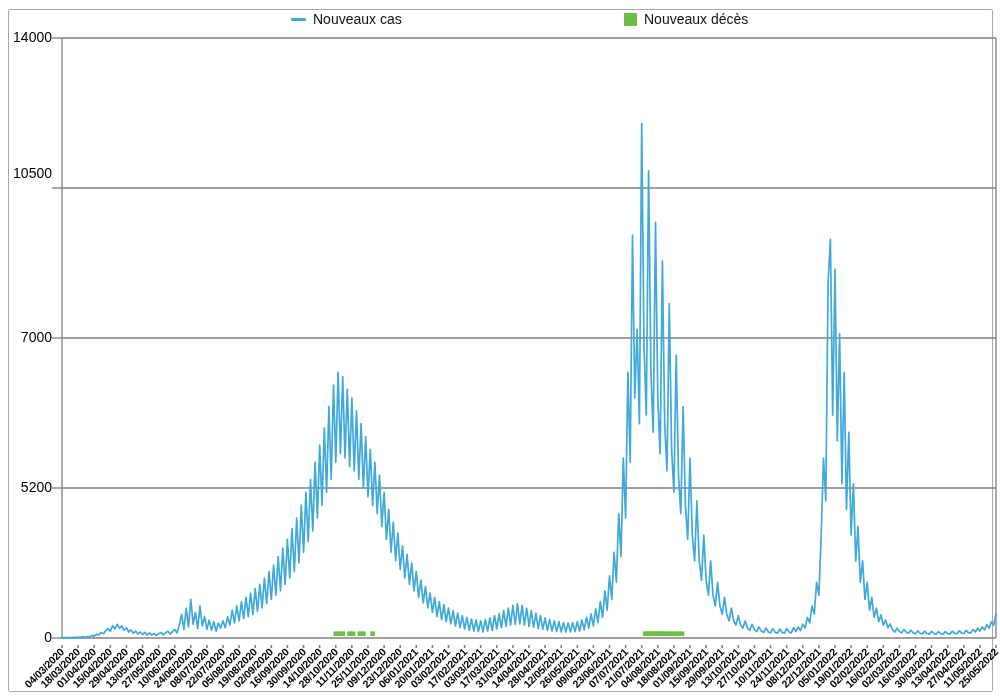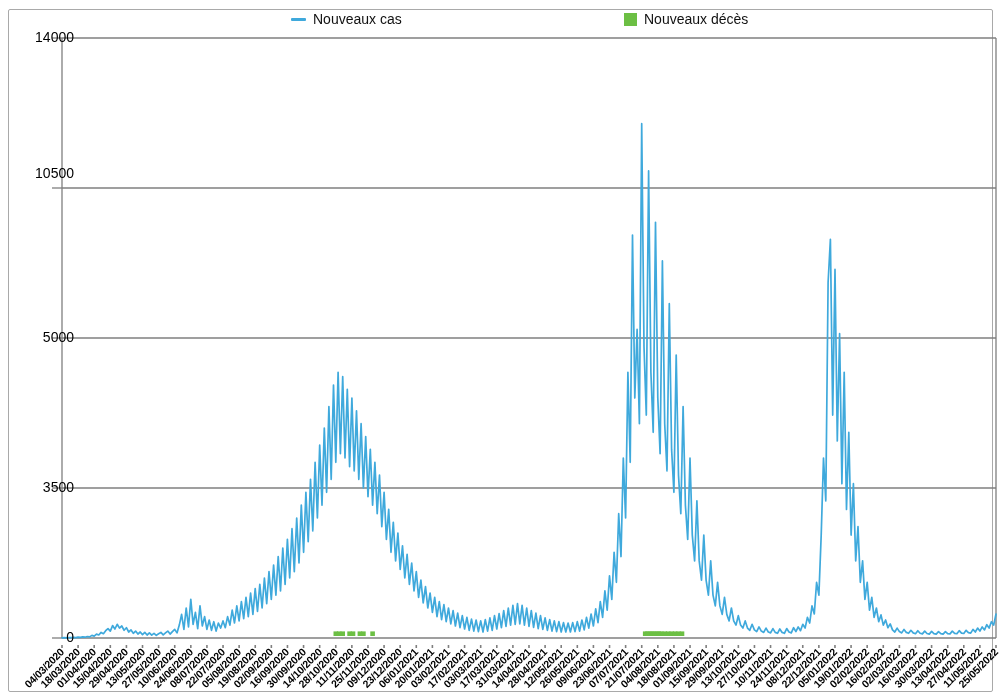--- a/index.html
+++ b/index.html
@@ -14,21 +14,21 @@
   #legend{position:absolute;left:0;top:4px;width:1000px;height:26px;}
   .legend-item{position:absolute;display:flex;align-items:center;height:20px;}
   .legend-label{font-size:14px;color:#111;white-space:nowrap;}
   #legend-cases{left:291px;top:5px;}
   #legend-deaths{left:624px;top:5px;}
   .swatch-line{width:15px;height:3px;border-radius:1px;margin-right:7px;}
   .swatch-square{width:13px;height:13px;margin-right:7px;}
   #chart-svg{position:absolute;left:0;top:0;}
   .ylab{
     position:absolute;left:0;width:52px;text-align:right;
-    font-size:14px;color:#000;padding-left:22px;
+    font-size:14px;color:#000;
   }
   .xlab{
     position:absolute;width:140px;text-align:right;white-space:nowrap;
     font-size:10.5px;font-weight:700;color:#000;letter-spacing:-0.2px;
     transform:rotate(-45deg);transform-origin:100% 50%;
   }
 </style>
 </head>
 <body>
 
@@ -139,22 +139,22 @@
       <rect x="662.4" y="631.4" width="4.6" height="4.6" fill="#6cbf44"></rect>
       <rect x="665.9" y="631.4" width="4.6" height="4.6" fill="#6cbf44"></rect>
       <rect x="669.3" y="631.4" width="4.6" height="4.6" fill="#6cbf44"></rect>
       <rect x="672.8" y="631.4" width="4.6" height="4.6" fill="#6cbf44"></rect>
       <rect x="676.2" y="631.4" width="4.6" height="4.6" fill="#6cbf44"></rect>
       <rect x="679.7" y="631.4" width="4.6" height="4.6" fill="#6cbf44"></rect>
     </svg>
 
   <div id="y-labels">
       <div class="ylab" style="top: 629px;">0</div>
-      <div class="ylab" style="top: 479px;">3500</div>
-      <div class="ylab" style="top: 329px;">5000</div>
+      <div class="ylab" style="top: 479px;">5200</div>
+      <div class="ylab" style="top: 329px;">7000</div>
       <div class="ylab" style="top: 165px;">10500</div>
       <div class="ylab" style="top: 29px;">14000</div>
     </div>
   <div id="x-labels">
       <div class="xlab" style="left: -78px; top: 644px;">04/03/2020</div>
       <div class="xlab" style="left: -61.8966px; top: 644px;">18/03/2020</div>
       <div class="xlab" style="left: -45.7931px; top: 644px;">01/04/2020</div>
       <div class="xlab" style="left: -29.6897px; top: 644px;">15/04/2020</div>
       <div class="xlab" style="left: -13.5862px; top: 644px;">29/04/2020</div>
       <div class="xlab" style="left: 2.51724px; top: 644px;">13/05/2020</div>

